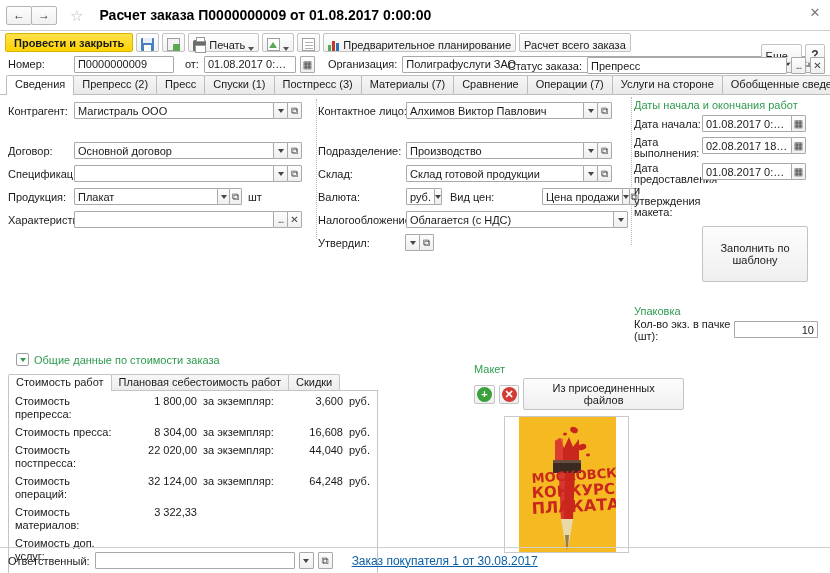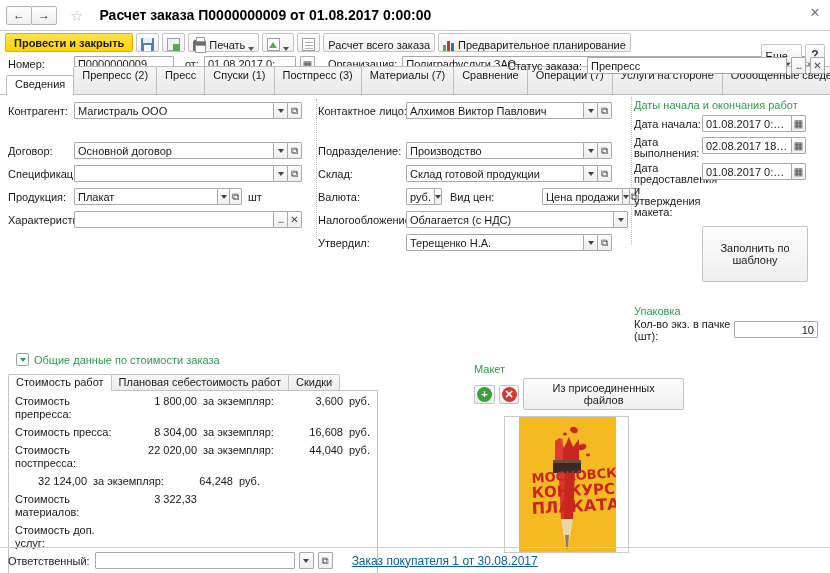--- a/index.html
+++ b/index.html
@@ -84,21 +84,21 @@
   .glyph-open { font-size:10px; color:#444; }
   .glyph-cal { font-size:10px; color:#444; }
   .glyph-x { font-size:10px; color:#444; }
   .glyph-dots { font-size:10px; color:#444; letter-spacing:-1px;}
 
   
   .tabstrip { display:flex; align-items:flex-end; height:19px; padding-left:6px; border-bottom:1px solid #bdbdbd; }
   .tab {
     font-size:11px; padding:2px 8px 3px 8px; border:1px solid #bdbdbd; border-bottom:none;
     background:linear-gradient(#f6f6f6,#e9e9e9); margin-right:-1px; cursor:pointer; white-space:nowrap;
-    border-radius:2px 2px 0 0; color:#1a1a1a; height:28px;
+    border-radius:2px 2px 0 0; color:#1a1a1a; height:19px;
   }
   .tab.active { background:#fff; position:relative; top:1px; height:20px; }
 
   
   .body { position:relative; height: 445px; }
   .col-left { position:absolute; left:8px; top:6px; width:306px; }
   .col-mid { position:absolute; left:318px; top:6px; width:312px; }
   .col-right { position:absolute; left:634px; top:4px; width:190px; }
   .vdiv { position:absolute; left:316px; top:4px; width:0; height:140px; border-left:1px dotted #b9b9b9; }
   .vdiv2 { position:absolute; left:631px; top:2px; width:0; height:148px; border-left:1px dotted #b9b9b9; }
@@ -186,29 +186,29 @@
       <span>Печать</span>
       <span class="caret"></span>
     </div>
     <div class="tbtn">
       <span class="ic ic-arrowdoc"></span>
       <span class="caret"></span>
     </div>
     <div class="tbtn">
         <span class="ic ic-page"></span>
       </div>
-    <div class="tbtn">Расчет всего заказа</div>
     <div class="tbtn">
       <span class="ic-chart">
         <span style="left:0;height:6px;background:#5aa84f;"></span>
         <span style="left:4px;height:10px;background:#c0392b;"></span>
         <span style="left:8px;height:8px;background:#2e74b5;"></span>
       </span>
       <span>Предварительное планирование</span>
     </div>
+    <div class="tbtn">Расчет всего заказа</div>
     <div class="cmd-right">
       <div class="tbtn">
         <span>Еще</span>
         <span class="caret"></span>
       </div>
       <div class="tbtn">
           <span class="ic-help">?</span>
         </div>
     </div>
   </div>
@@ -404,23 +404,20 @@
         <div class="fld" style="width:208px;">
           <span class="fld-txt">Облагается (с НДС)</span>
         </div>
         <div class="fbtn">
             <span class="caret"></span>
           </div>
       </div>
 
       <div class="frow mid">
         <div class="lbl">Утвердил:</div>
-        <div class="fld" style="width:178px;">
-          <span class="fld-txt">Терещенко Н.А.</span>
-        </div>
         <div class="fbtn">
             <span class="caret"></span>
           </div>
         <div class="fbtn">
             <span class="glyph-open">⧉</span>
           </div>
       </div>
     </div>
 
     <div class="col-right">
@@ -498,20 +495,21 @@
           <div class="c5">руб.</div>
         </div>
         <div class="crow">
           <div class="c1">Стоимость постпресса:</div>
           <div class="c2">22 020,00</div>
           <div class="c3">за экземпляр:</div>
           <div class="c4">44,040</div>
           <div class="c5">руб.</div>
         </div>
         <div class="crow">
+          <div class="c1">Стоимость операций:</div>
           <div class="c2">32 124,00</div>
           <div class="c3">за экземпляр:</div>
           <div class="c4">64,248</div>
           <div class="c5">руб.</div>
         </div>
         <div class="crow">
           <div class="c1">Стоимость материалов:</div>
           <div class="c2">3 322,33</div>
           <div class="c3"></div>
           <div class="c4"></div>

